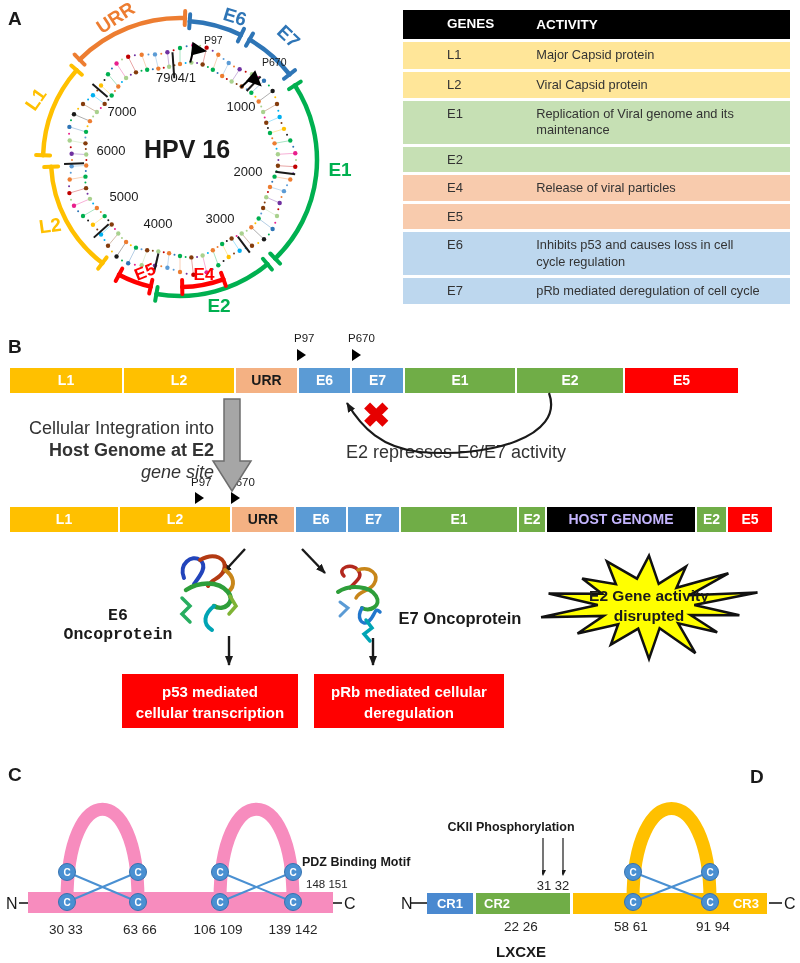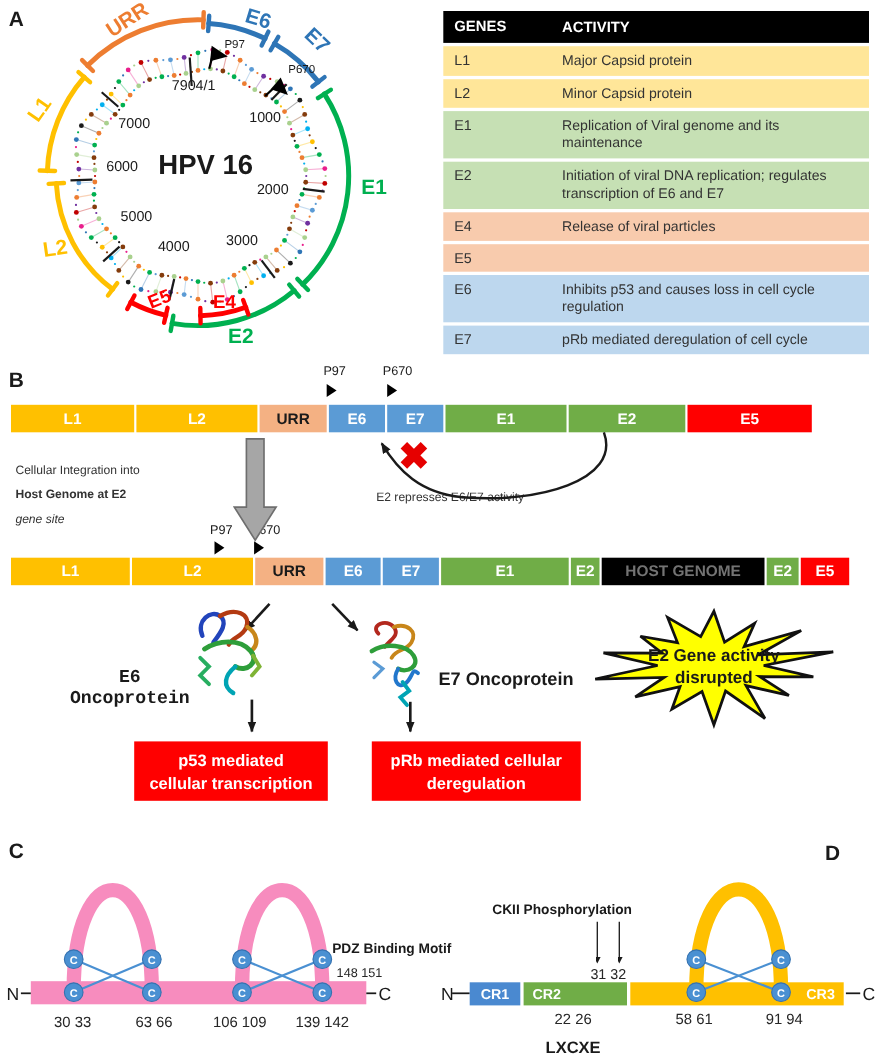--- a/index.html
+++ b/index.html
@@ -2,32 +2,32 @@
 <html><head>
 <meta charset="utf-8">
 <style>
   html,body{margin:0;padding:0;background:#ffffff;}
   .canvas{position:relative;width:800px;height:963px;background:#ffffff;overflow:hidden;
           font-family:"Liberation Sans",sans-serif;color:#1a1a1a;}
   .abs{position:absolute;}
   .panel-label{font-size:19px;font-weight:700;color:#1a1a1a;}
   
   .gtable{position:absolute;left:403px;top:10px;width:387px;}
-  .trow{display:flex;margin-bottom:3px;}
+  .trow{display:flex;margin-bottom:3px;padding-left:34px;}
   .thead{background:#000;}
   .thead .tg,.thead .ta{color:#fff;font-weight:700;font-size:13.5px;padding-top:6px;padding-bottom:6px;}
   .tg{width:100px;box-sizing:border-box;padding:5px 4px 5px 10px;font-size:13px;color:#333;}
   .ta{width:287px;box-sizing:border-box;padding:5px 30px 5px 8px;font-size:12.8px;line-height:1.28;color:#333;}
   
   .gbar{position:absolute;display:flex;gap:2px;height:25px;}
   .gseg{height:25px;line-height:25px;text-align:center;font-size:14px;font-weight:700;box-sizing:border-box;}
   .promoter-label{position:absolute;font-size:11.5px;color:#1a1a1a;}
   .tri-right{position:absolute;width:0;height:0;border-left:9px solid #000;border-top:6px solid transparent;border-bottom:6px solid transparent;}
   
-  .note{position:absolute;text-align:left;font-size:11px;line-height:22px;color:#333;}
+  .note{position:absolute;text-align:right;font-size:18px;line-height:22px;color:#333;}
   .oncolabel{position:absolute;font-size:16.5px;font-weight:700;color:#1a1a1a;text-align:center;}
   .redbox{position:absolute;color:#fff;font-weight:700;font-size:15px;text-align:center;line-height:21px;padding-top:7px;box-sizing:border-box;height:54px;}
   .redbox span{display:block;text-align:center;}
   .blocked{position:absolute;font-size:34px;font-weight:900;color:#E60000;line-height:30px;}
   svg{position:absolute;overflow:visible;}
   svg text{font-family:"Liberation Sans",sans-serif;}
 </style>
 </head>
 <body>
 
@@ -382,29 +382,28 @@
     <div class="trow thead" style="background-color: rgb(0, 0, 0);">
       <div class="tg">GENES</div>
       <div class="ta">ACTIVITY</div>
     </div>
     <div class="trow" style="background-color: rgb(255, 230, 153);">
       <div class="tg">L1</div>
       <div class="ta">Major Capsid protein</div>
     </div>
     <div class="trow" style="background-color: rgb(255, 230, 153);">
       <div class="tg">L2</div>
-      <div class="ta">Minor Capsid protein</div>
+      <div class="ta">Viral Capsid protein</div>
     </div>
     <div class="trow" style="background-color: rgb(198, 224, 180);">
       <div class="tg">E1</div>
       <div class="ta">Replication of Viral genome and its maintenance</div>
     </div>
     <div class="trow" style="background-color: rgb(198, 224, 180);">
       <div class="tg">E2</div>
-      <div class="ta">Initiation of viral DNA replication; regulates transcription of E6 and E7</div>
     </div>
     <div class="trow" style="background-color: rgb(248, 203, 173);">
       <div class="tg">E4</div>
       <div class="ta">Release of viral particles</div>
     </div>
     <div class="trow" style="background-color: rgb(248, 203, 173);">
       <div class="tg">E5</div>
     </div>
     <div class="trow" style="background-color: rgb(189, 215, 238);">
       <div class="tg">E6</div>
@@ -449,21 +448,21 @@
   <div class="tri-right" style="left:231px;top:492px;"></div>
 
   <div class="gbar" style="left:10px;top:507px;width:762px;">
     <div class="gseg" style="width: 108px; background-color: rgb(255, 192, 0); color: rgb(255, 255, 255);">L1</div>
     <div class="gseg" style="width: 110px; background-color: rgb(255, 192, 0); color: rgb(255, 255, 255);">L2</div>
     <div class="gseg" style="width: 62px; background-color: rgb(244, 177, 131); color: rgb(26, 26, 26);">URR</div>
     <div class="gseg" style="width: 50px; background-color: rgb(91, 155, 213); color: rgb(255, 255, 255);">E6</div>
     <div class="gseg" style="width: 51px; background-color: rgb(91, 155, 213); color: rgb(255, 255, 255);">E7</div>
     <div class="gseg" style="width: 116px; background-color: rgb(112, 173, 71); color: rgb(255, 255, 255);">E1</div>
     <div class="gseg" style="width: 26px; background-color: rgb(112, 173, 71); color: rgb(255, 255, 255);">E2</div>
-    <div class="gseg" style="width: 148px; background-color: rgb(0, 0, 0); color: #737373;">HOST GENOME</div>
+    <div class="gseg" style="width: 148px; background-color: rgb(0, 0, 0); color: #c4b5fd;">HOST GENOME</div>
     <div class="gseg" style="width: 29px; background-color: rgb(112, 173, 71); color: rgb(255, 255, 255);">E2</div>
     <div class="gseg" style="width: 44px; background-color: rgb(255, 0, 0); color: rgb(255, 255, 255);">E5</div>
   </div>
 
   <svg style="left:0;top:330px;" width="800" height="433" viewBox="0 330 800 433">
     <defs>
       <marker id="arrB" markerUnits="userSpaceOnUse" markerWidth="11" markerHeight="9" refX="9" refY="4" orient="auto">
         <path d="M0,0 L10,4 L0,8 z" fill="#1a1a1a"></path>
       </marker>
     </defs>
@@ -494,21 +493,21 @@
     <path d="M14,40 L22,46 L14,54" fill="none" stroke="#5B9BD5" stroke-width="3" stroke-linecap="round"></path>
   </svg>
 
   <div class="oncolabel" style="left:52px;top:606px;width:132px;font-family:Liberation Mono, monospace;">E6 Oncoprotein</div>
   <div class="oncolabel" style="left:392px;top:609px;width:136px;">E7 Oncoprotein</div>
 
   <div class="redbox" style="left: 122px; top: 674px; width: 176px; background-color: rgb(255, 0, 0);">
     <span>p53 mediated</span>
     <span>cellular transcription</span>
   </div>
-  <div class="redbox" style="left: 314px; top: 674px; width: 190px; background-color: rgb(255, 0, 0); margin-left: 24px;">
+  <div class="redbox" style="left: 314px; top: 674px; width: 190px; background-color: rgb(255, 0, 0);">
     <span>pRb mediated cellular</span>
     <span>deregulation</span>
   </div>
 
   <svg style="left:532px;top:545px;" width="234" height="122" viewBox="0 0 234 122">
     <polygon stroke="#111111" stroke-width="2.5" stroke-linejoin="miter" fill="#FFFF00" points="117.0,10.7 126.7,38.8 154.0,21.6 144.5,42.8 196.4,28.3 157.2,50.3 225.5,47.6 162.3,60.0 207.4,70.3 158.5,70.0 185.2,87.2 146.2,78.3 163.4,108.2 127.6,83.2 117.0,114.0 106.2,83.7 78.8,99.7 86.2,79.3 45.5,88.5 71.7,70.9 9.1,72.3 65.8,60.0 16.6,48.5 70.0,48.7 50.2,33.4 83.9,39.2 74.9,16.3 105.0,33.7"></polygon>
     <text x="117" y="56" text-anchor="middle" font-size="15.5" font-weight="700" fill="#1a1a1a">E2 Gene activity</text>
     <text x="117" y="76" text-anchor="middle" font-size="15.5" font-weight="700" fill="#1a1a1a">disrupted</text>
   </svg>
 

